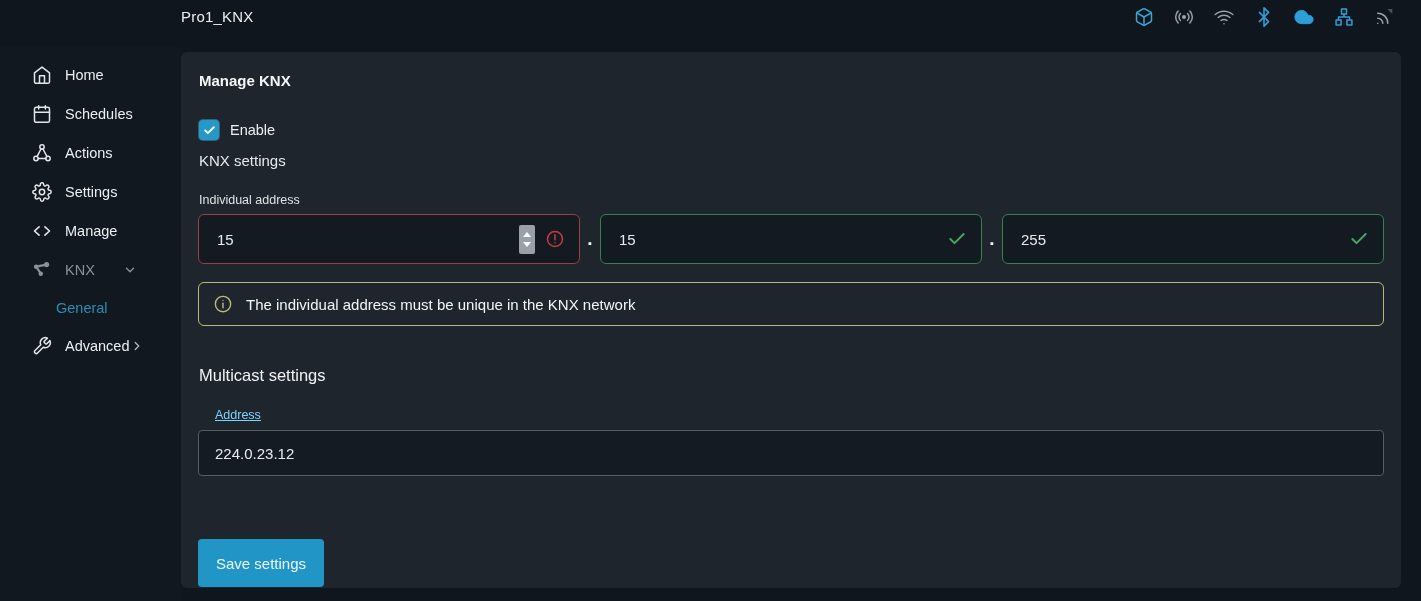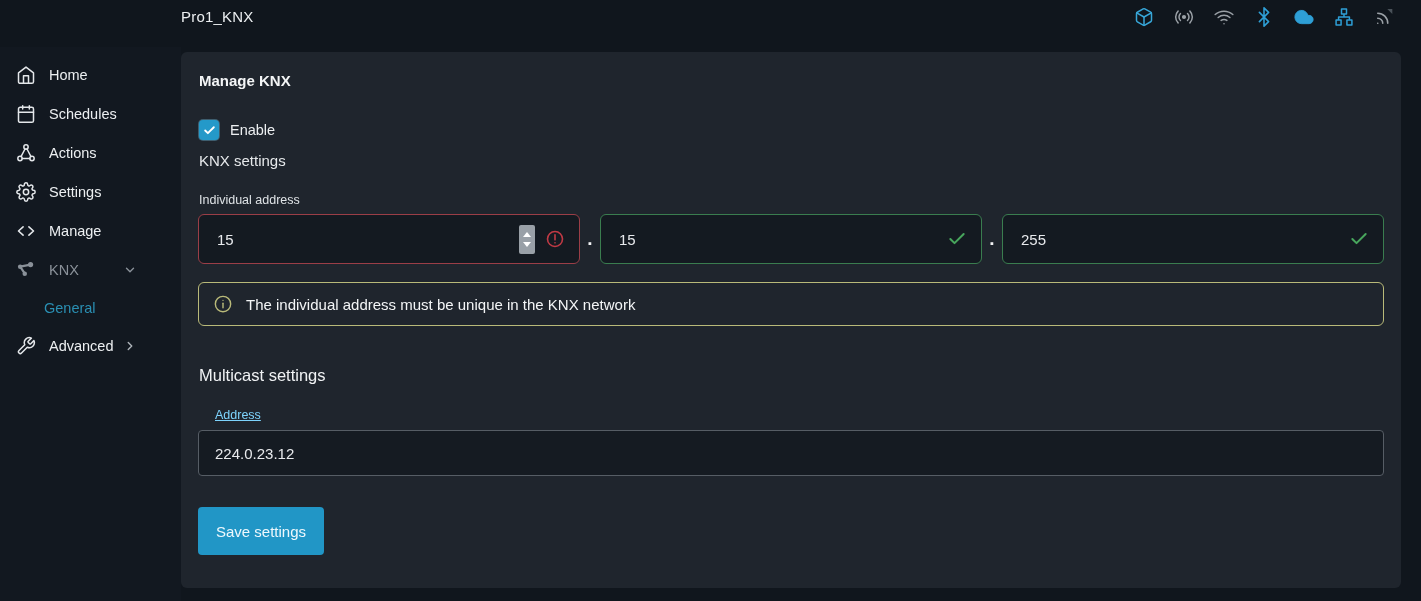--- a/index.html
+++ b/index.html
@@ -22,32 +22,32 @@
   }
   .ticon { width:20px; height:20px; display:inline-flex; align-items:center; justify-content:center; cursor:pointer; }
   .ticon svg { width:20px; height:20px; }
   .c-cyan { color:#37a6d8; }
   .c-blue { color:#2e9fd6; }
   .c-gray { color:#9aa0a6; }
 
   
   .sidebar { position:absolute; left:0; top:47px; width:181px; bottom:0; padding-top:8px; background:#121820; }
   .nav-item {
-    height:39px; display:flex; align-items:center; padding:0 44px 0 16px;
+    height:39px; display:flex; align-items:center; padding:0 44px 0 32px;
     cursor:pointer; user-select:none;
   }
   .nav-item .nicon { width:20px; height:20px; margin-right:13px; display:inline-flex; color:#e4e7ea; flex:none; }
   .nav-item .nicon svg { width:20px; height:20px; }
   .nav-label { font-size:14.5px; color:#eceff1; white-space:nowrap; }
   .nav-item.muted .nicon, .nav-item.muted .nav-label { color:#8a9199; }
   .chev { margin-left:auto; width:14px; height:14px; display:inline-flex; color:#aeb4ba; }
   .chev svg { width:14px; height:14px; }
   .nav-item.muted .chev { color:#8a9199; }
   .nav-subitem {
-    height:37px; display:flex; align-items:center; padding-left:44px;
+    height:37px; display:flex; align-items:center; padding-left:56px;
     font-size:14.5px; cursor:pointer;
   }
   .nav-subitem.active { color:#2a8fb3; }
 
   
   .panel {
     position:absolute; left:181px; top:52px; width:1220px; height:536px;
     background:#1f252d; border-radius:6px; padding:17px;
   }
   .panel h1 { font-size:15px; font-weight:bold; color:#f3f5f6; margin:3px 0 31px 1px; }
@@ -102,21 +102,21 @@
   .mc-row { display:flex; gap:16px; margin-bottom:31px; }
   .mc-col { flex:1; }
   .mc-col label { display:block; font-size:12.5px; color:#7dd3fc; margin:0 0 8px 17px;text-decoration:underline; }
   .mc-col input {
     width:100%; height:46px; background:#151b22; border:1px solid #565d65; border-radius:4px;
     color:#e8eaed; font-size:15px; font-family:"Liberation Sans", sans-serif; padding:0 16px; outline:none;
   }
 
   .save {
     width:126px; height:48px; background:#2196c6; border:0; border-radius:4px;
-    color:#eef8fd; font-size:15px; font-family:"Liberation Sans", sans-serif; cursor:pointer;
+    color:#eef8fd; font-size:15px; font-family:"Liberation Sans", sans-serif; cursor:pointer;margin-top:32px;
   }
 </style>
 </head>
 <body>
 
 <header class="topbar">
   <div class="topbar-title">Pro1_KNX</div>
   <div class="topbar-icons">
     <span class="ticon c-cyan">
       <svg viewBox="0 0 24 24" fill="none" stroke="currentColor" stroke-width="1.8" stroke-linecap="round" stroke-linejoin="round">

